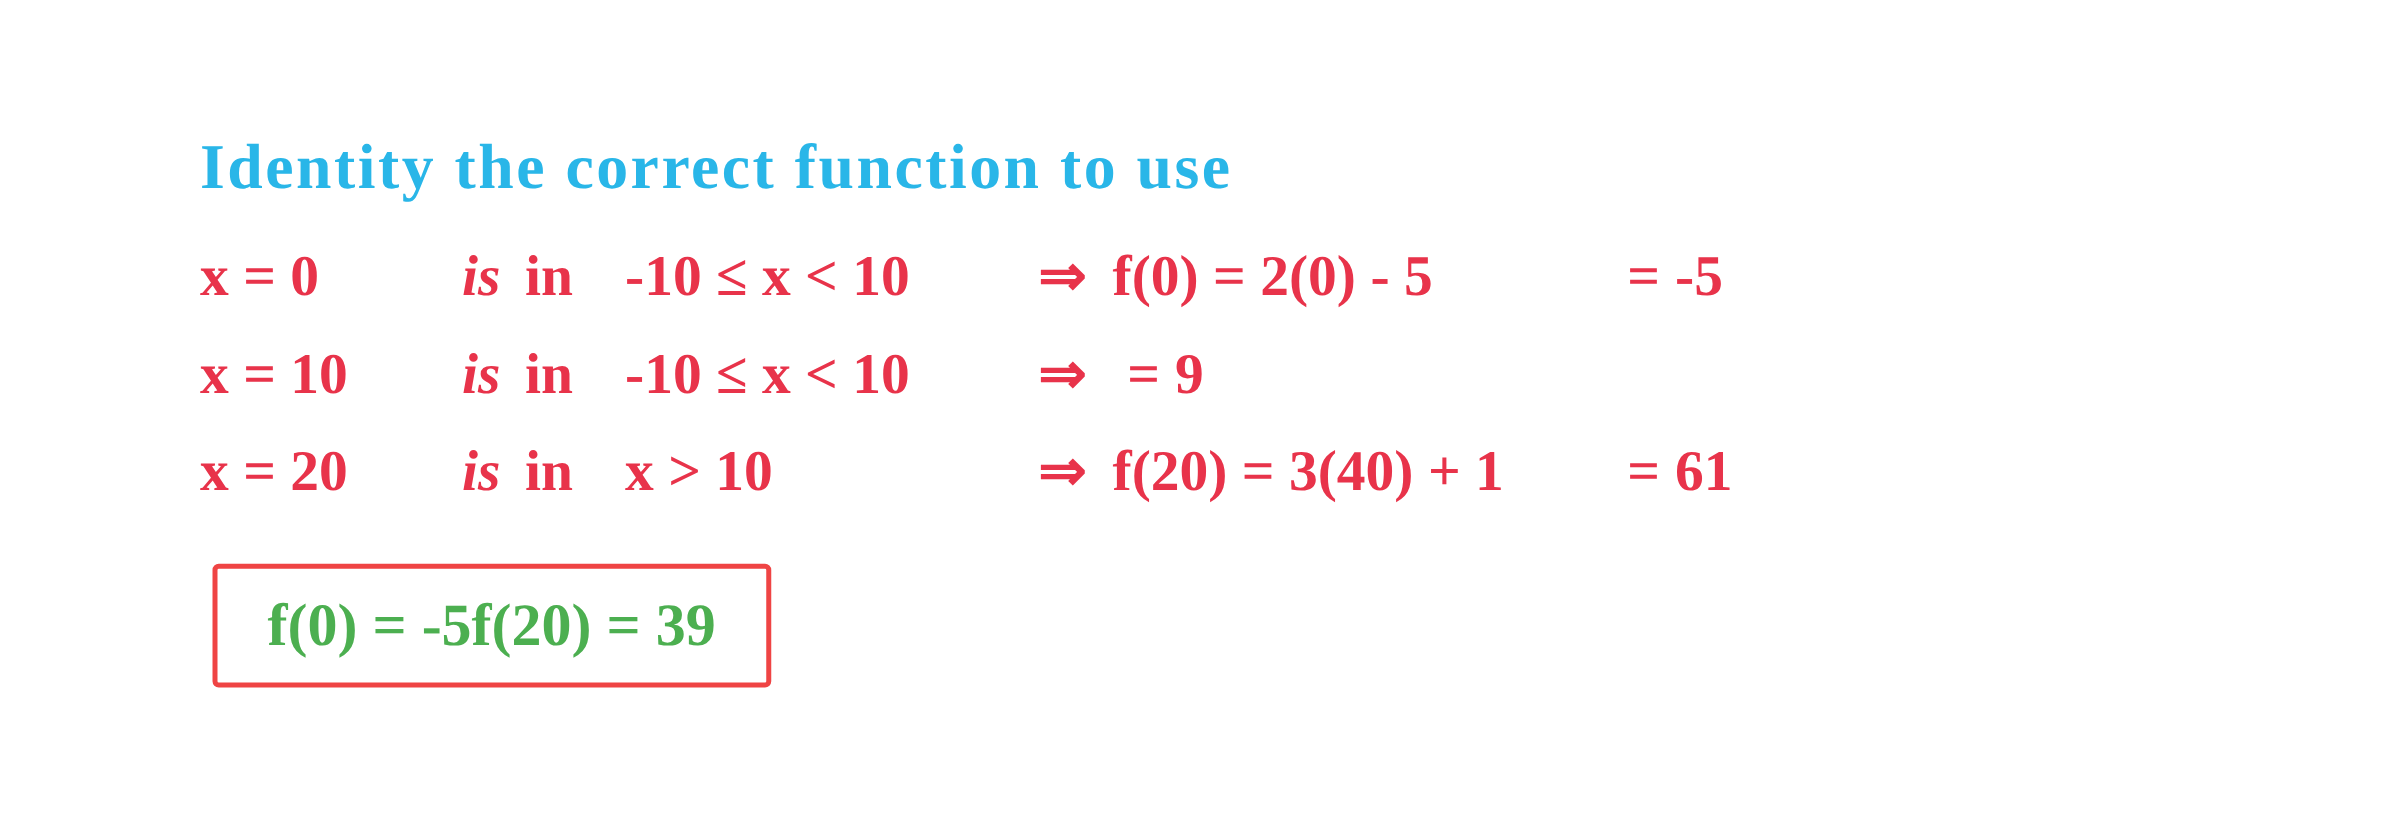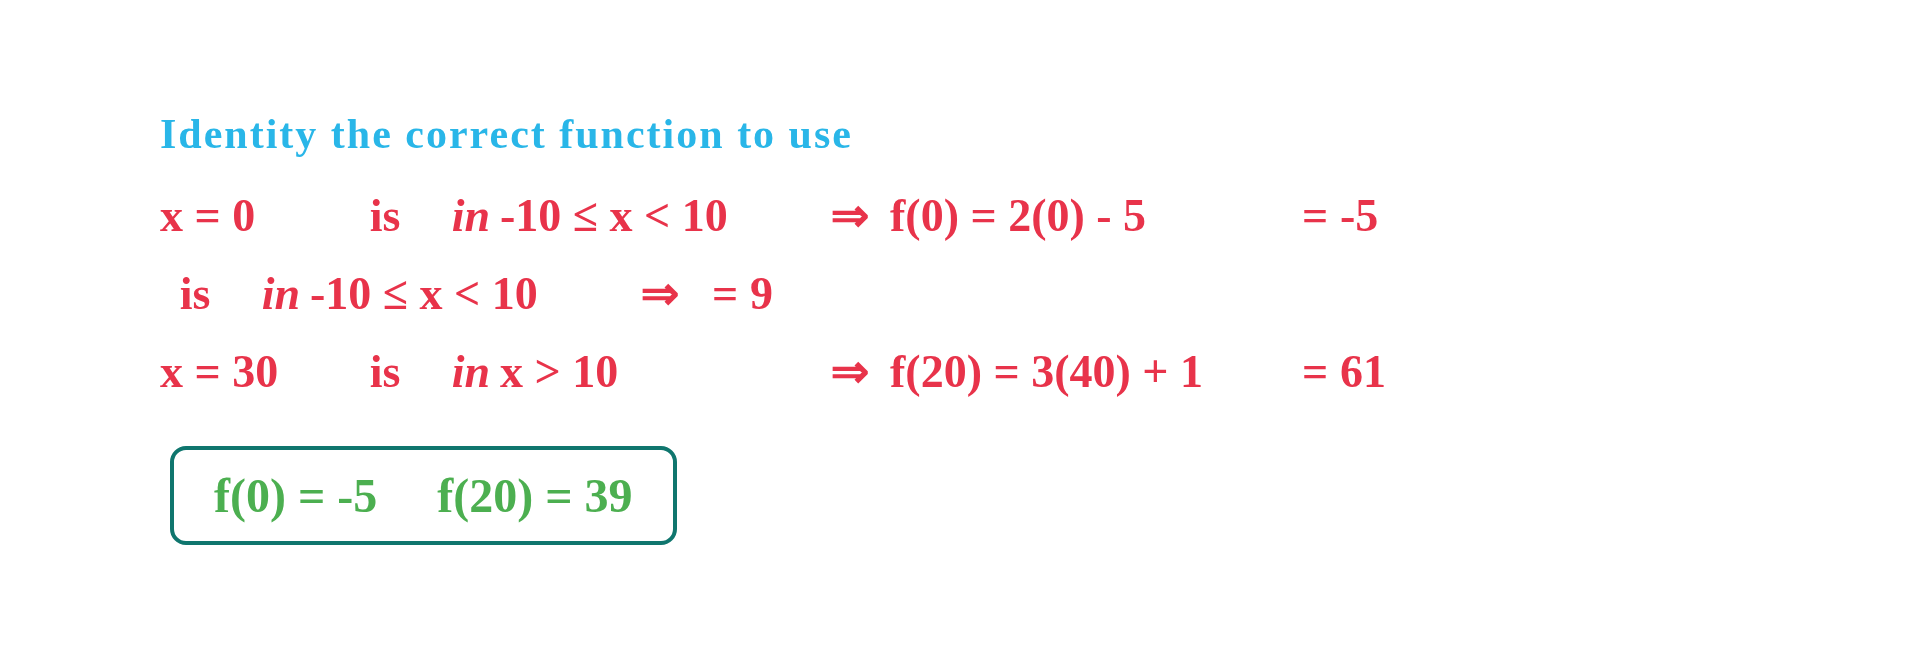--- a/index.html
+++ b/index.html
@@ -19,21 +19,21 @@
       overflow: hidden;
     }
 
     .content-area {
       padding: 20px 160px;
       width: 100%;
     }
 
     .title-line {
       margin-bottom: 30px;
-      font-size: 42px;
+      font-size: 51px;
       color: #29b6e8;
       font-weight: bold;
       letter-spacing: 2px;
     }
 
     .work-lines {
       display: flex;
       flex-direction: column;
       gap: 24px;
       margin-bottom: 48px;
@@ -48,26 +48,26 @@
       gap: 0;
     }
 
     .col-xval {
       min-width: 190px;
     }
 
     .col-is {
       min-width: 70px;
       text-align: center;
+      font-style: italic;
     }
 
     .col-in {
       min-width: 70px;
-      text-align: right;
-      font-style: italic;
+      text-align: left;
     }
 
     .col-interval {
       min-width: 320px;
       padding-left: 10px;
     }
 
     .col-arrow {
       min-width: 80px;
       text-align: center;
@@ -80,26 +80,25 @@
     .col-equals {
       min-width: 50px;
       text-align: center;
     }
 
     .col-value {
       min-width: 80px;
     }
 
     .answer-box {
-      border: 4px solid #0f766e;
-      border-radius: 16px;
+      border: 4px solid #ef4444;
+      border-radius: 5px;
       display: inline-flex;
       align-items: center;
       padding: 18px 40px;
-      gap: 60px;
       margin-left: 10px;
     }
 
     .answer-item {
       font-size: 48px;
       color: #4caf50;
       font-weight: bold;
     }
   </style>
 </head>
@@ -115,30 +114,31 @@
       <span class="col-is">is</span>
       <span class="col-in">in</span>
       <span class="col-interval">-10 ≤ x &lt; 10</span>
       <span class="col-arrow">⇒</span>
       <span class="col-result">f(0) = 2(0) - 5</span>
       <span class="col-equals">=</span>
       <span class="col-value">-5</span>
     </div>
 
     <div class="work-row">
+      <span class="col-xval">x = 10</span>
       <span class="col-is">is</span>
       <span class="col-in">in</span>
       <span class="col-interval">-10 ≤ x &lt; 10</span>
       <span class="col-arrow">⇒</span>
       <span class="col-equals">=</span>
       <span class="col-value">9</span>
     </div>
 
     <div class="work-row">
-      <span class="col-xval">x = 30</span>
+      <span class="col-xval">x = 20</span>
       <span class="col-is">is</span>
       <span class="col-in">in</span>
       <span class="col-interval">x &gt; 10</span>
       <span class="col-arrow">⇒</span>
       <span class="col-result">f(20) = 3(40) + 1</span>
       <span class="col-equals">=</span>
       <span class="col-value">61</span>
     </div>
 
   </div>

